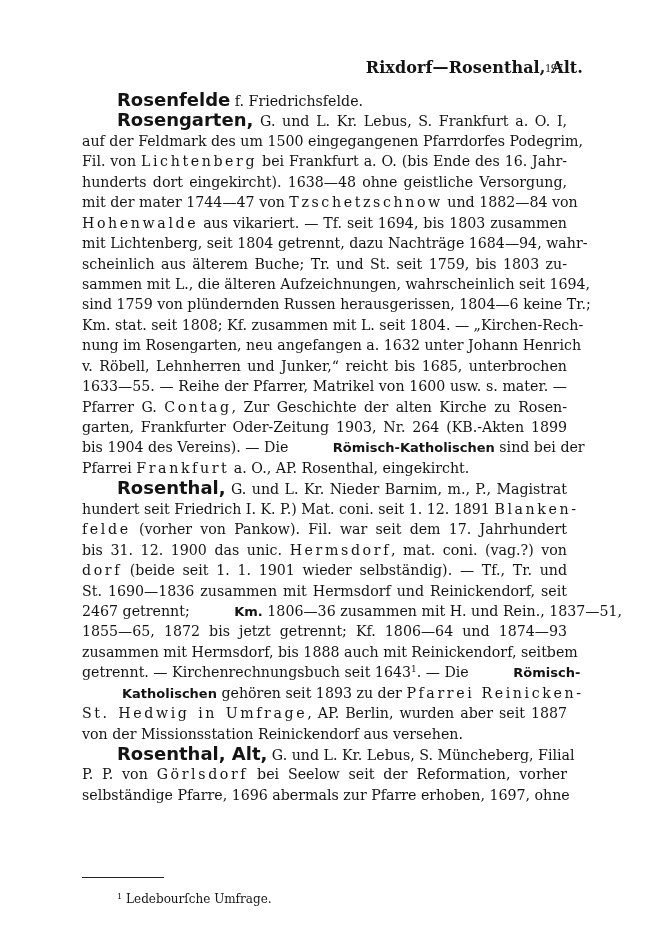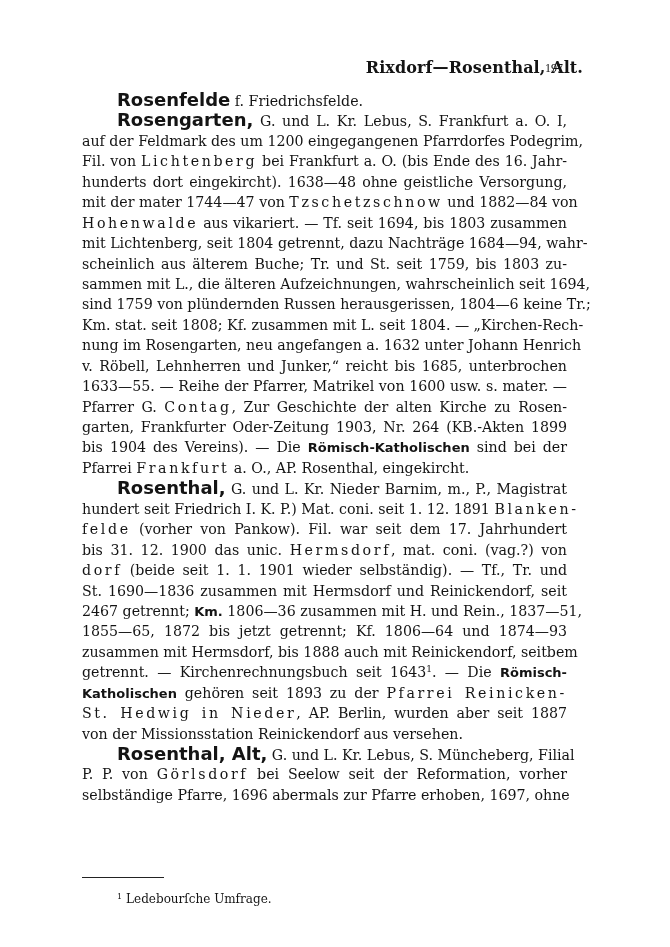--- a/index.html
+++ b/index.html
@@ -69,20 +69,21 @@
   }
   .lemma {
     font-weight: bold;
     font-family: "DejaVu Sans", sans-serif;
     font-size: 18px;
   }
   .strong {
     font-weight: bold;
     font-family: "DejaVu Sans", sans-serif;
     font-size: 13px;
+    margin-left: 40px;
   }
   .spaced {
     letter-spacing: 2.6px;
   }
   sup {
     font-size: 9px;
     line-height: 0;
     vertical-align: 5px;
   }
   .footnote-rule {
@@ -113,21 +114,21 @@
 <div class="page">
 
   <div class="running-head">
     <div class="running-title">Rixdorf—Rosenthal, Alt.</div>
     <div class="page-number">197</div>
   </div>
 
   <div class="body-text" id="body-text">
       <div class="line indent last"><span class="lemma">Rosenfelde</span><span> f. Friedrichsfelde.</span></div>
       <div class="line indent"><span class="lemma">Rosengarten,</span><span> G. und L.  Kr. Lebus, S. Frankfurt a. O. I,</span></div>
-      <div class="line"><span>auf der Feldmark des um 1200 eingegangenen Pfarrdorfes Podegrim,</span></div>
+      <div class="line"><span>auf der Feldmark des um 1500 eingegangenen Pfarrdorfes Podegrim,</span></div>
       <div class="line"><span>Fil. von </span><span class="spaced">Lichtenberg</span><span> bei Frankfurt a. O. (bis Ende des 16. Jahr-</span></div>
       <div class="line"><span>hunderts dort eingekircht).  1638—48 ohne geistliche Versorgung,</span></div>
       <div class="line"><span>mit der mater 1744—47 von </span><span class="spaced">Tzschetzschnow</span><span> und 1882—84 von</span></div>
       <div class="line"><span class="spaced">Hohenwalde</span><span> aus vikariert. — Tf. seit 1694, bis 1803 zusammen</span></div>
       <div class="line"><span>mit Lichtenberg, seit 1804 getrennt, dazu Nachträge 1684—94, wahr-</span></div>
       <div class="line"><span>scheinlich aus älterem Buche; Tr. und St. seit 1759, bis 1803 zu-</span></div>
       <div class="line"><span>sammen mit L., die älteren Aufzeichnungen, wahrscheinlich seit 1694,</span></div>
       <div class="line"><span>sind 1759 von plündernden Russen herausgerissen, 1804—6 keine Tr.;</span></div>
       <div class="line"><span>Km. stat. seit 1808; Kf. zusammen mit L. seit 1804. — „Kirchen-Rech-</span></div>
       <div class="line"><span>nung im Rosengarten, neu angefangen a. 1632 unter Johann Henrich</span></div>
@@ -141,21 +142,21 @@
       <div class="line"><span>hundert seit Friedrich I. K. P.)  Mat. coni. seit 1. 12. 1891 </span><span class="spaced">Blanken-</span></div>
       <div class="line"><span class="spaced">felde</span><span> (vorher von Pankow).  Fil. war seit dem 17. Jahrhundert</span></div>
       <div class="line"><span>bis 31. 12. 1900 das unic. </span><span class="spaced">Hermsdorf</span><span>, mat. coni. (vag.?) von</span></div>
       <div class="line"><span class="spaced">dorf</span><span> (beide seit 1. 1. 1901 wieder selbständig). — Tf., Tr. und</span></div>
       <div class="line"><span>St. 1690—1836 zusammen mit Hermsdorf und Reinickendorf, seit</span></div>
       <div class="line"><span>2467 getrennt; </span><span class="strong">Km.</span><span> 1806—36 zusammen mit H. und Rein., 1837—51,</span></div>
       <div class="line"><span>1855—65, 1872 bis jetzt getrennt; Kf. 1806—64 und 1874—93</span></div>
       <div class="line"><span>zusammen mit Hermsdorf, bis 1888 auch mit Reinickendorf, seitbem</span></div>
       <div class="line"><span>getrennt. — Kirchenrechnungsbuch seit 1643</span><sup>1</sup><span>. — Die </span><span class="strong">Römisch-</span></div>
       <div class="line"><span class="strong">Katholischen</span><span> gehören seit 1893 zu der </span><span class="spaced">Pfarrei Reinicken-</span></div>
-      <div class="line"><span class="spaced">St. Hedwig in Nieder</span><span>, AP. Berlin, wurden aber seit 1887</span></div>
+      <div class="line"><span class="spaced">St. Hedwig in Umfrage</span><span>, AP. Berlin, wurden aber seit 1887</span></div>
       <div class="line last"><span>von der Missionsstation Reinickendorf aus versehen.</span></div>
       <div class="line indent"><span class="lemma">Rosenthal, Alt,</span><span> G. und L.  Kr. Lebus, S. Müncheberg, Filial</span></div>
       <div class="line"><span>P. P. von </span><span class="spaced">Görlsdorf</span><span> bei Seelow seit der Reformation, vorher</span></div>
       <div class="line"><span>selbständige Pfarre, 1696 abermals zur Pfarre erhoben, 1697, ohne</span></div>
     </div>
 
   <div class="footnote-rule"></div>
 
   <div class="footnote">
     <sup>1</sup><span>Ledebourſche Umfrage.</span>

